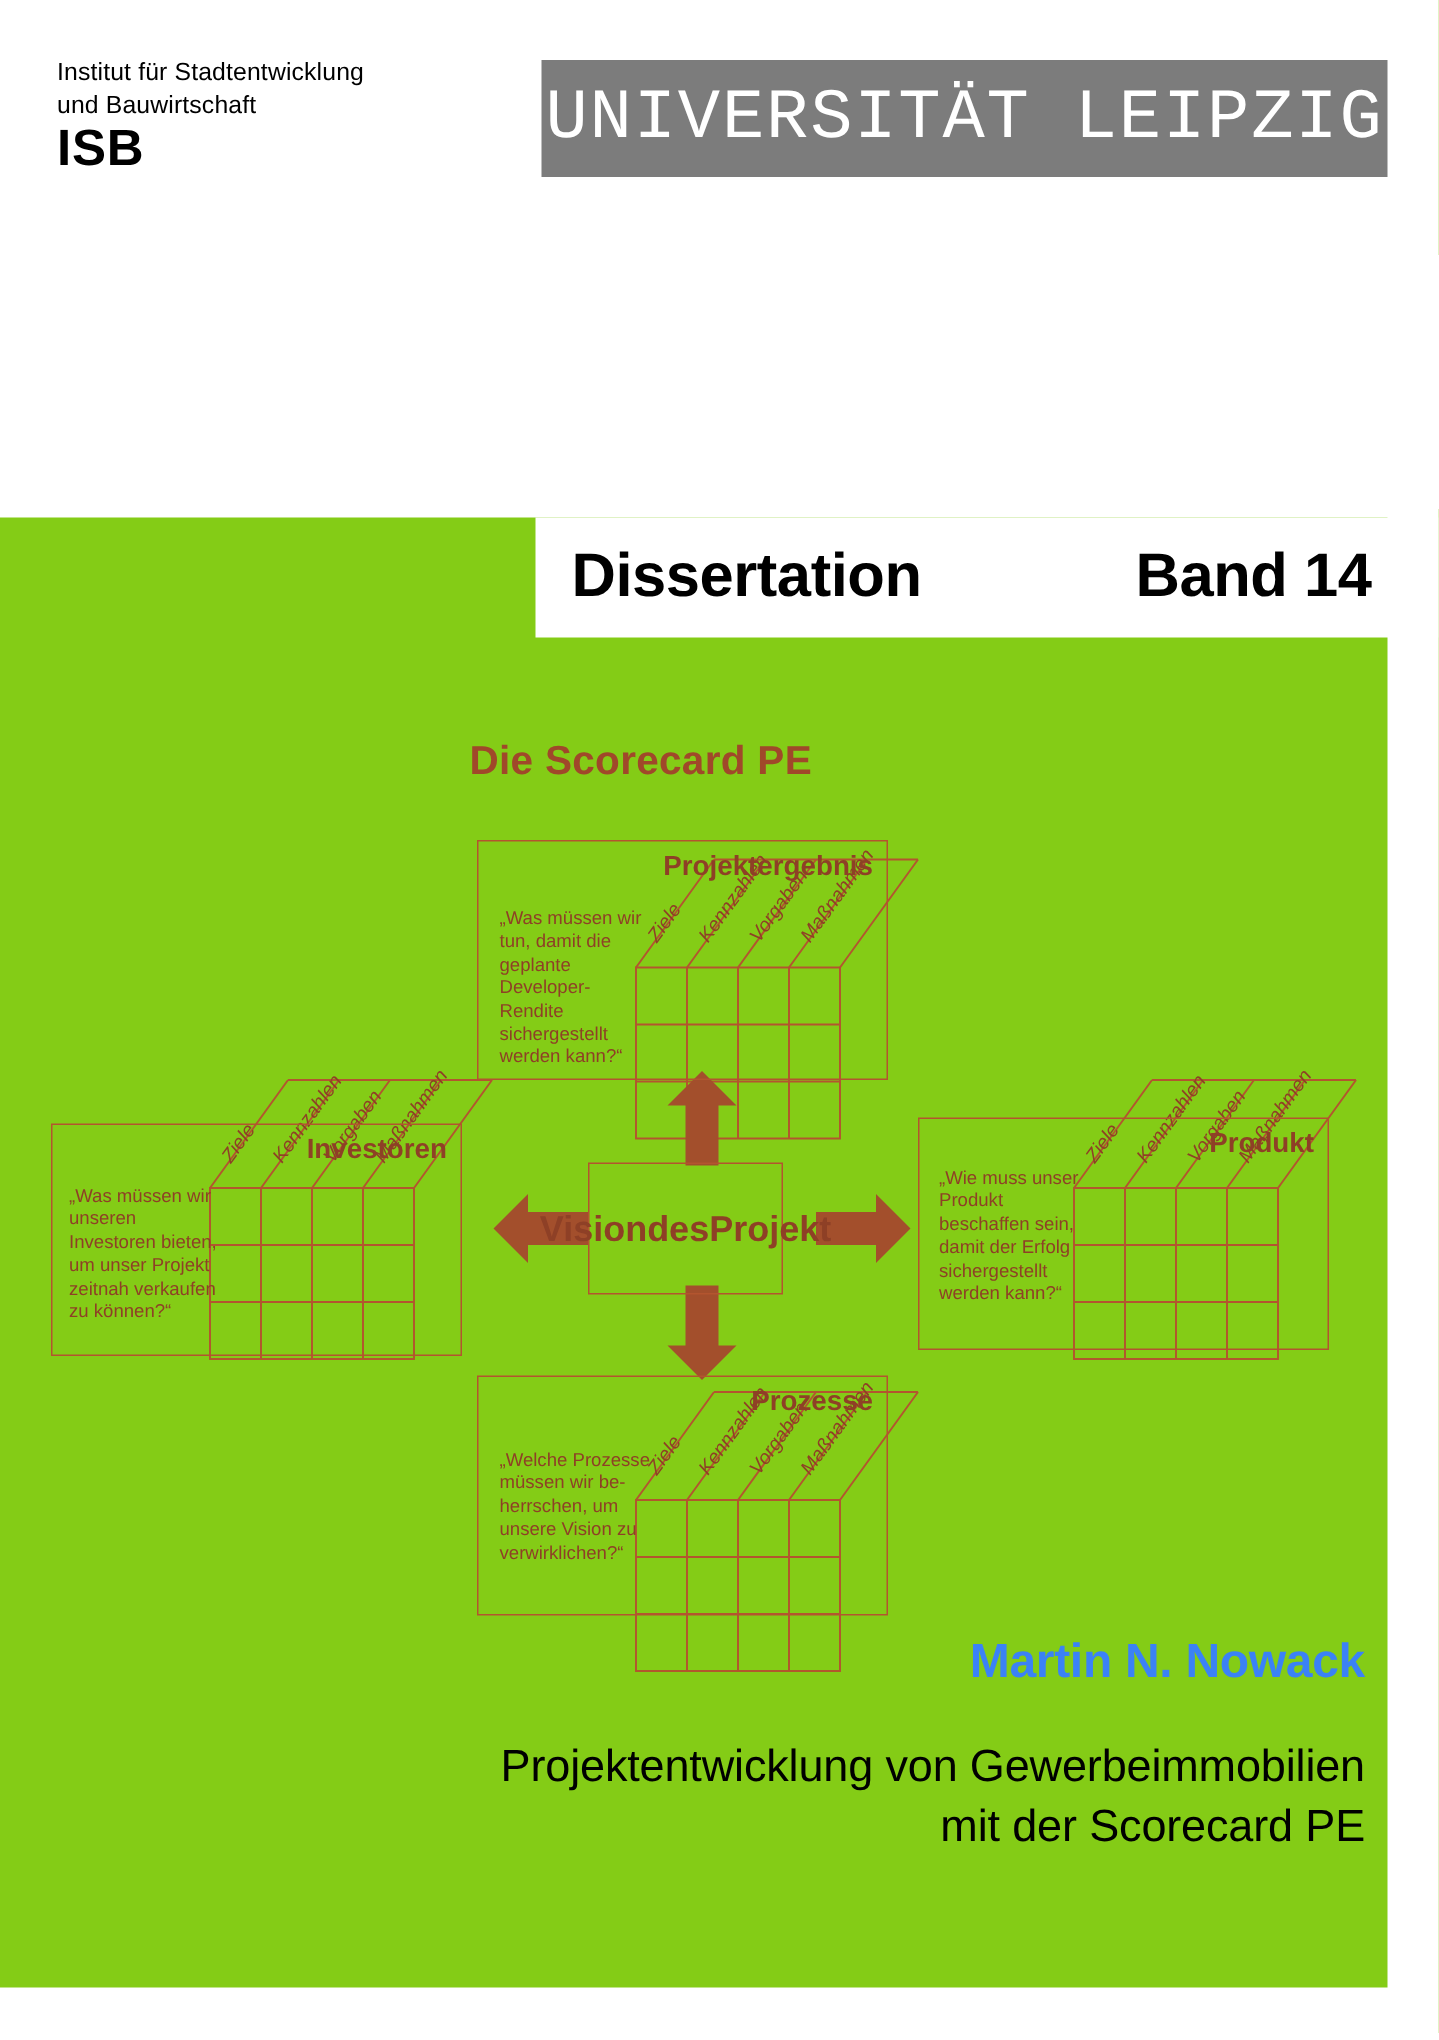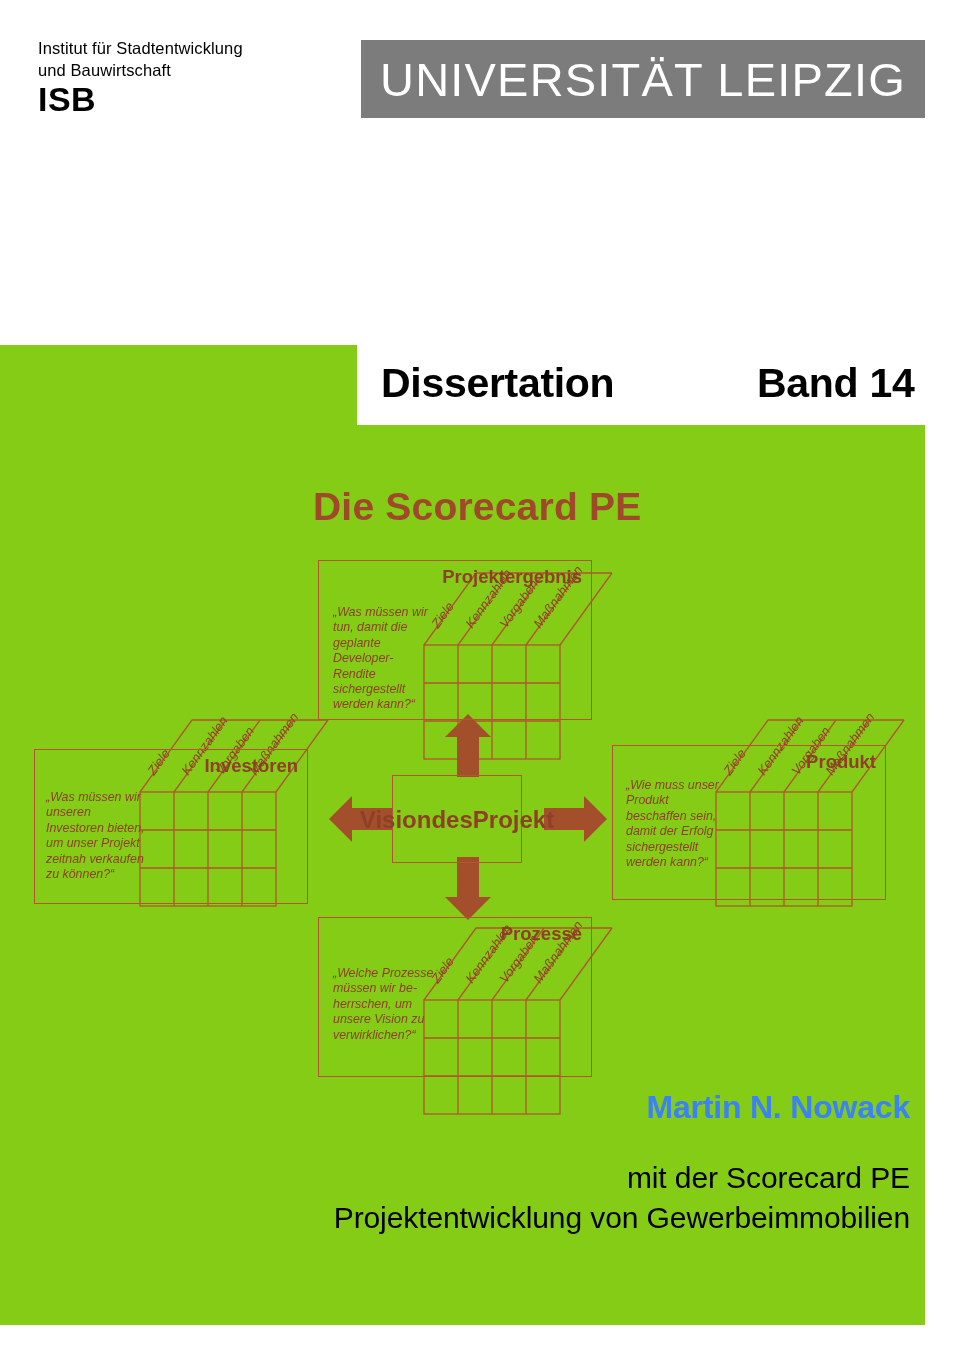--- a/index.html
+++ b/index.html
@@ -45,21 +45,21 @@
     top: 40px;
     width: 564px;
     height: 78px;
     background: #7c7c7c;
     display: flex;
     align-items: center;
     justify-content: center;
   }
   #uni-banner-text {
     color: #ffffff;
-    font-family: Liberation Sans, sans-serif;
+    font-family: Liberation Mono, monospace;
     font-size: 47px;
     line-height: 47px;
     letter-spacing: 1.2px;
     white-space: nowrap;
   }
 
   
   #orange-panel {
     position: absolute;
     left: 0;
@@ -106,21 +106,21 @@
     color: #000000;
     letter-spacing: -0.3px;
   }
 
   
   #diagram-title {
     position: absolute;
     left: 313px;
     top: 143px;
     font-weight: bold;
-    font-size: 39px;
+    font-size: 27px;
     line-height: 38px;
     color: #a0482a;
     letter-spacing: 0.2px;
   }
 
   #diagram {
     position: absolute;
     left: 0;
     top: 0;
     width: 925px;
@@ -142,21 +142,20 @@
     line-height: 22px;
     color: #8e4026;
     white-space: nowrap;
   }
   .pbox-question {
     position: absolute;
     font-size: 12.4px;
     line-height: 15.4px;
     color: #8e4026;
     white-space: pre-line;
-    font-style: italic;
   }
 
   #vision-box {
     position: absolute;
     border: 1.4px solid #b3552f;
     box-sizing: border-box;
     display: flex;
     flex-direction: row;
     align-items: center;
     justify-content: center;
@@ -330,15 +329,15 @@
   <div id="vision-box" style="left:392px; top:430px; width:130px; height:88px;">
     <div class="vision-line">Vision</div>
     <div class="vision-line">des</div>
     <div class="vision-line">Projekt</div>
   </div>
 
 </div>
 
 <div id="author-name">Martin N. Nowack</div>
 <div id="subtitle-block">
+  <div class="subtitle-line">Projektentwicklung von Gewerbeimmobilien</div>
   <div class="subtitle-line">mit der Scorecard PE</div>
-  <div class="subtitle-line">Projektentwicklung von Gewerbeimmobilien</div>
 </div>
 
 </body></html>

